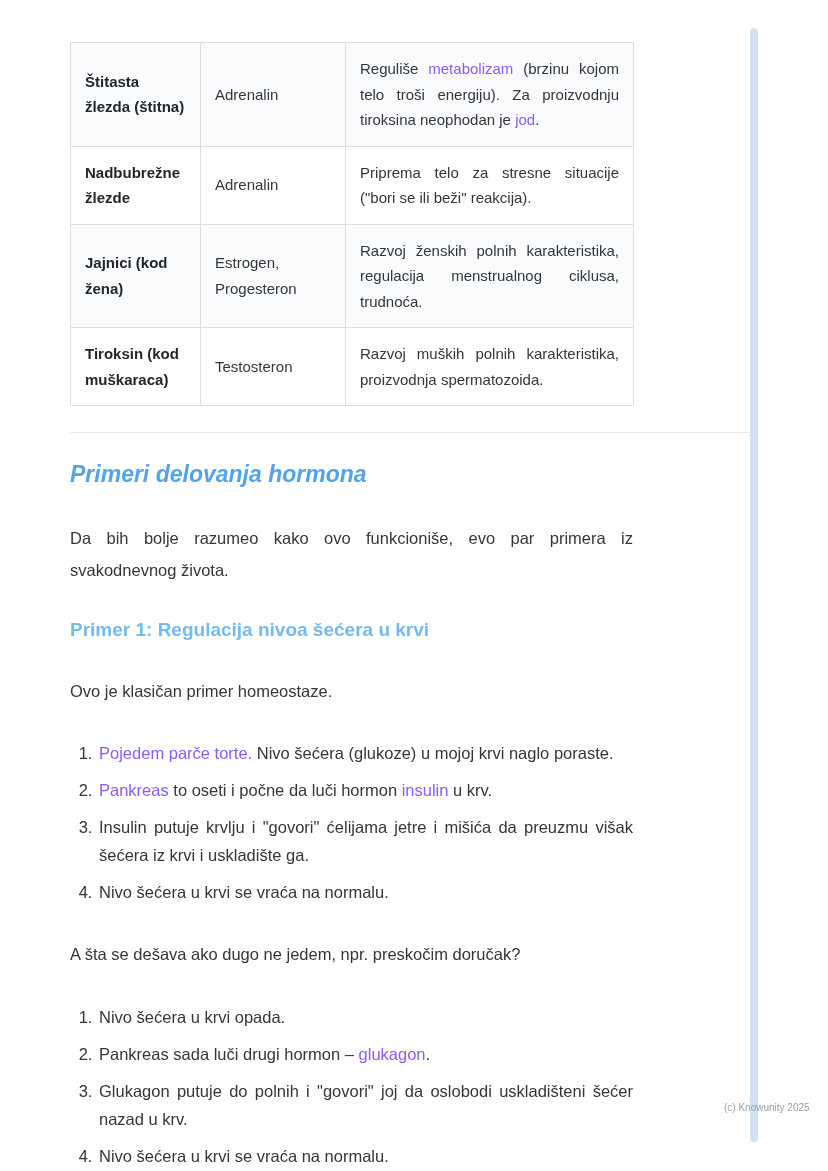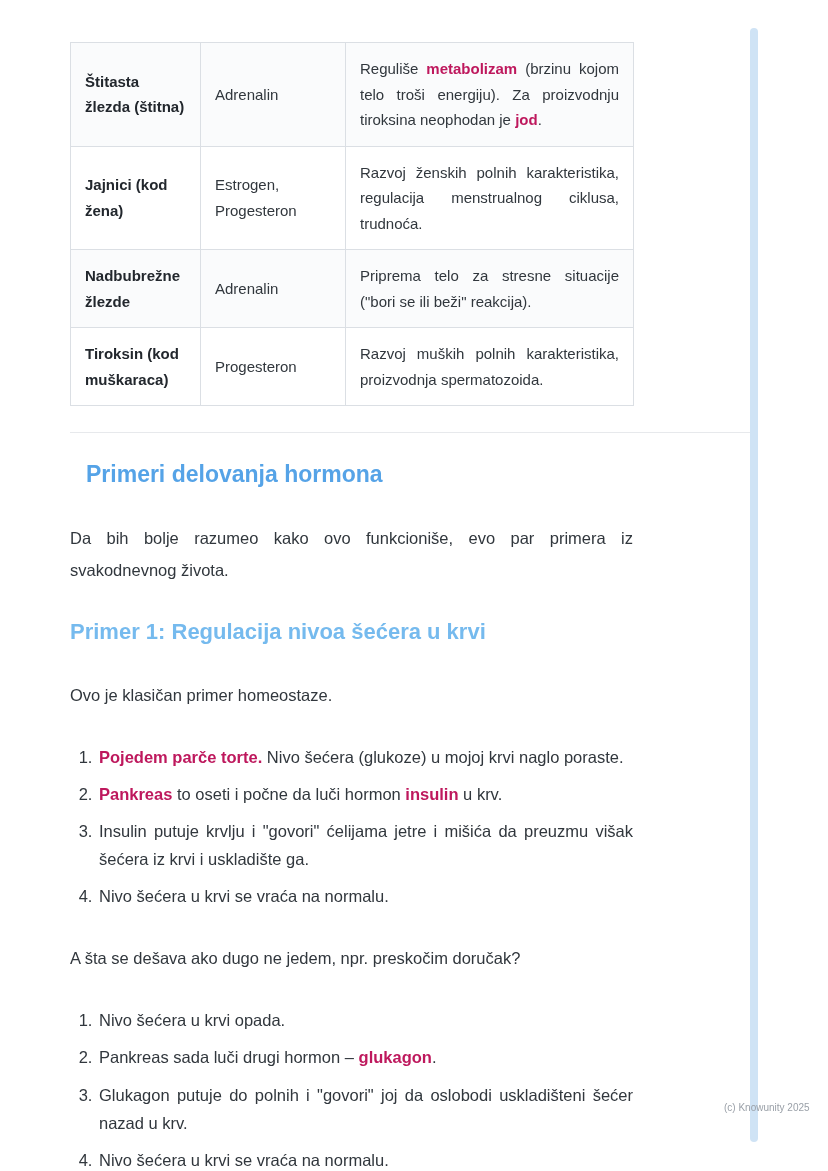--- a/index.html
+++ b/index.html
@@ -40,29 +40,30 @@
   td.function { text-align: justify; }
 
   .divider {
     width: 688px;
     height: 1px;
     background: var(--divider, #e7e9ec);
     margin-top: 26px;
   }
 
   h2 {
-    margin: 27px 0 6px 16px;
+    margin: 27px 0 6px 0;
     font-size: 23px;
     line-height: 1.3;
     font-weight: 700;
     color: var(--heading, #55a3e7);
+    font-style: italic;
   }
   h3 {
     margin: 26px 0 4px 0;
-    font-size: 22px;
+    font-size: 19px;
     line-height: 1.3;
     font-weight: 700;
     color: var(--subheading, #75baee);
   }
   p {
     margin: 32px 0;
     font-size: 16.5px;
     line-height: 1.95;
     text-align: justify;
   }
@@ -70,21 +71,21 @@
     margin: 15px 0 15px 0;
     padding-left: 27px;
     font-size: 16.5px;
     line-height: 1.7;
   }
   li {
     margin-bottom: 9px;
     text-align: justify;
     padding-left: 2px;
   }
-  b { font-weight: 700; color: #be185d; }
+  b { font-weight: 400; color: #8b5cf6; }
 
   .scrollbar {
     position: absolute;
     left: 750px;
     top: 28px;
     width: 8px;
     height: 1114px;
     border-radius: 4px;
     background: var(--scrollbar, #cfe3f5);
     z-index: 1;
@@ -111,32 +112,32 @@
           <col class="c2">
           <col class="c3">
         </colgroup>
       <tbody>
         <tr>
           <td class="gland">Štitasta žlezda (štitna)</td>
           <td class="hormone">Adrenalin</td>
           <td class="function">Reguliše <b>metabolizam</b> (brzinu kojom telo troši energiju). Za proizvodnju tiroksina neophodan je <b>jod</b>.</td>
         </tr>
         <tr>
+          <td class="gland">Nadbubrežne žlezde</td>
+          <td class="hormone">Adrenalin</td>
+          <td class="function">Priprema telo za stresne situacije ("bori se ili beži" reakcija).</td>
+        </tr>
+        <tr>
           <td class="gland">Jajnici (kod žena)</td>
           <td class="hormone">Estrogen, Progesteron</td>
           <td class="function">Razvoj ženskih polnih karakteristika, regulacija menstrualnog ciklusa, trudnoća.</td>
         </tr>
         <tr>
-          <td class="gland">Nadbubrežne žlezde</td>
-          <td class="hormone">Adrenalin</td>
-          <td class="function">Priprema telo za stresne situacije ("bori se ili beži" reakcija).</td>
-        </tr>
-        <tr>
           <td class="gland">Tiroksin (kod muškaraca)</td>
-          <td class="hormone">Progesteron</td>
+          <td class="hormone">Testosteron</td>
           <td class="function">Razvoj muških polnih karakteristika, proizvodnja spermatozoida.</td>
         </tr>
       </tbody>
     </table>
 
     <div class="divider"></div>
 
     <h2>Primeri delovanja hormona</h2>
     <p>Da bih bolje razumeo kako ovo funkcioniše, evo par primera iz svakodnevnog života.</p>
 

